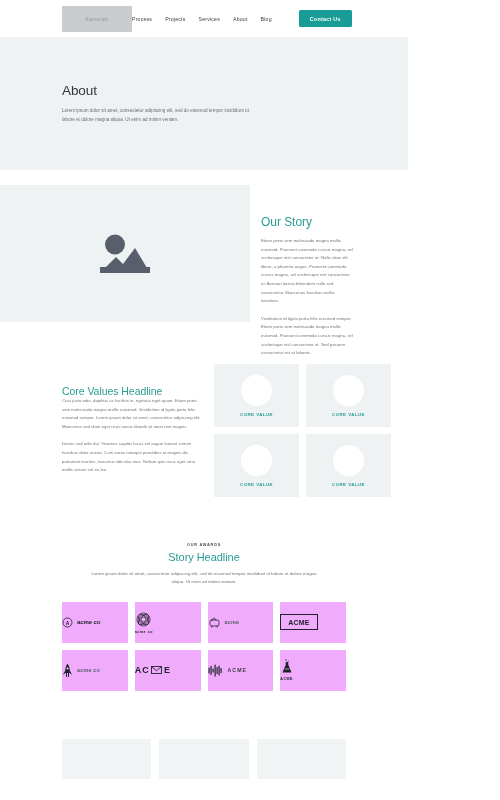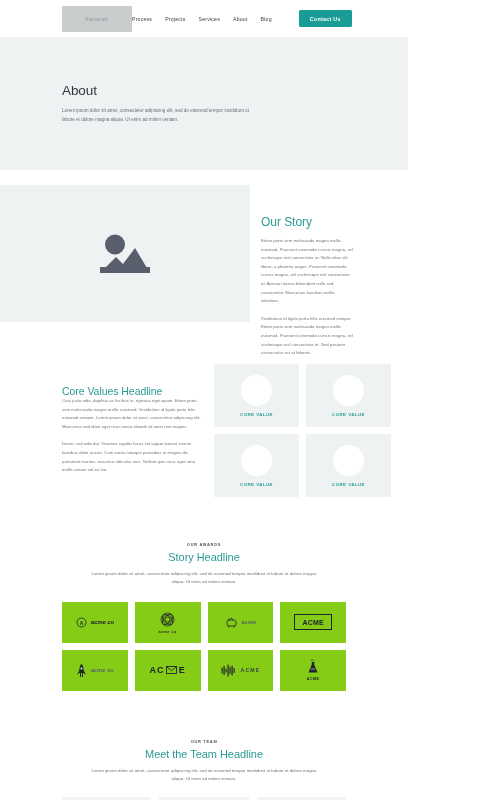--- a/index.html
+++ b/index.html
@@ -192,25 +192,25 @@
   
   .awards { margin-top: 45px; }
   .awards-grid {
     margin-top: 15px;
     padding: 0 62px;
     display: grid;
     grid-template-columns: repeat(4, 1fr);
     gap: 7px;
   }
   .award-card {
-    background: #84cc16;
+    background: #f0abfc;
     height: 41px;
     display: flex;
     align-items: center;
-    justify-content: center;
+    justify-content: flex-start;
     cursor: pointer;
   }
   .award-inner { display:flex; align-items:center; justify-content:center; }
   .award-col { flex-direction: column; }
   .acme-word {
     font-size: 6px;
     font-weight: 700;
     color: #20232b;
     letter-spacing: -.1px;
   }
@@ -425,25 +425,20 @@
             <path d="M7.5 20 L16.5 20" stroke="#f1f4f5" stroke-width="1.2"></path>
           </svg>
           <span class="acme-small">ACME</span>
         </div>
       </div>
 
     </div>
   </section>
 
   <section class="team">
-    <div class="sec-head">
-      <div class="eyebrow">OUR TEAM</div>
-      <h2 class="sec-title">Meet the Team Headline</h2>
-      <p class="sec-sub">Lorem ipsum dolor sit amet, consectetur adipiscing elit, sed do eiusmod tempor incididunt ut labore et dolore magna aliqua. Ut enim ad minim veniam.</p>
-    </div>
     <div class="team-grid">
       <div class="team-card"></div>
       <div class="team-card"></div>
       <div class="team-card"></div>
     </div>
   </section>
 
 </div>
 
 </body></html>

